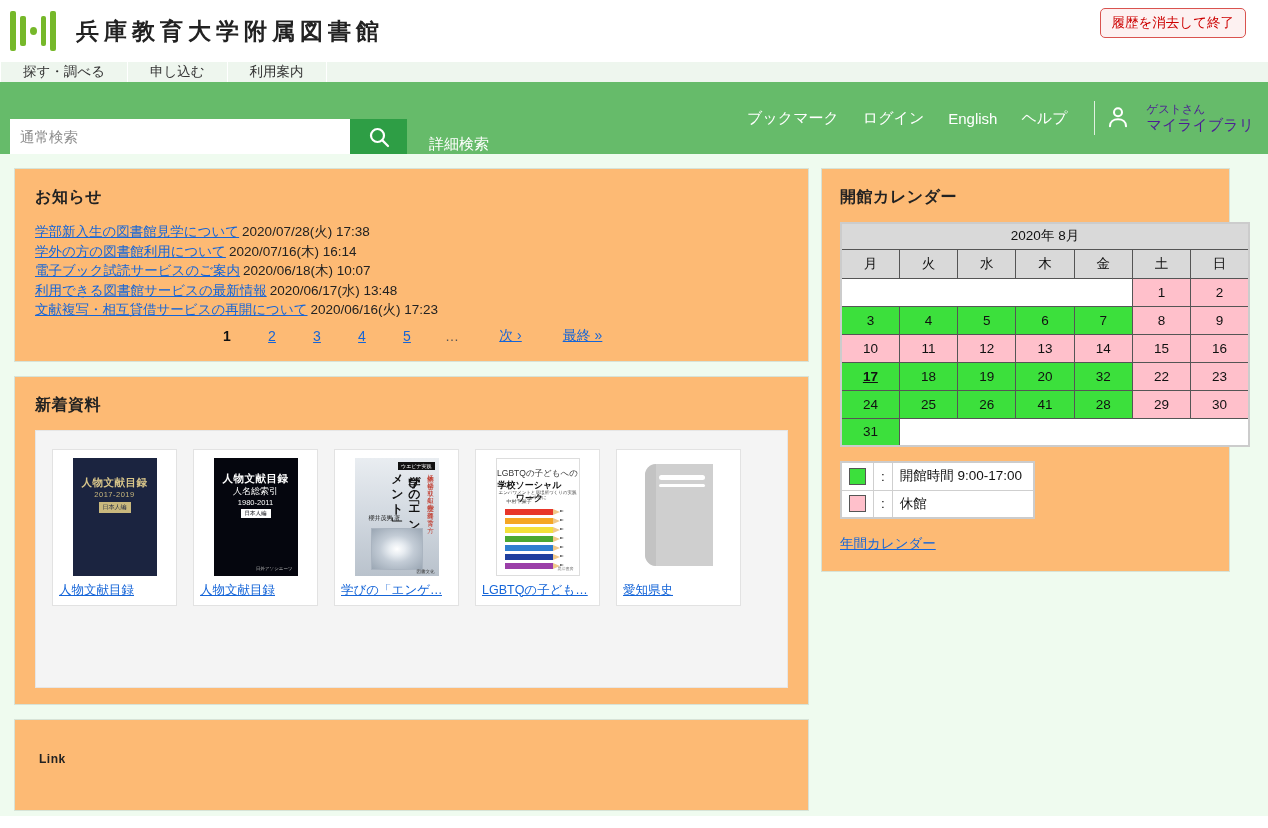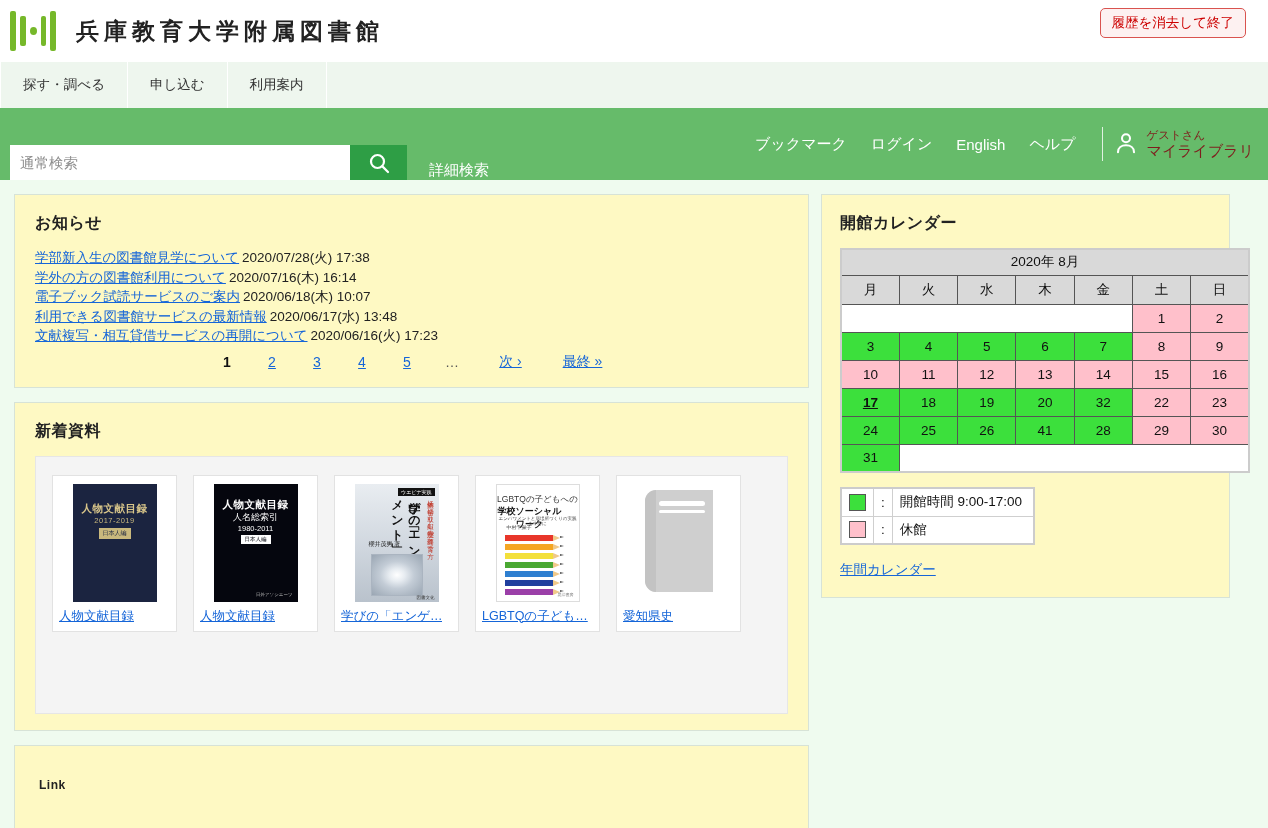--- a/index.html
+++ b/index.html
@@ -54,21 +54,21 @@
     background: #fdf1f1;
     color: #cc0000;
     font-size: 13.5px;
     padding: 5px 11px;
     cursor: pointer;
     line-height: 1.3;
   }
 
   
   .mainnav {
-    height: 46px;
+    height: 20px;
     background: #eef6ee;
     display: flex;
     align-items: stretch;
     border-bottom: 0;
   }
   .mainnav .navitem {
     padding: 0 22px;
     display: flex; align-items: center;
     font-size: 13.5px;
     color: #333;
@@ -129,43 +129,43 @@
     padding: 0 12px;
     cursor: pointer;
     white-space: nowrap;
   }
   .search-right .vdiv {
     width: 1px; height: 34px;
     background: rgba(255,255,255,0.8);
     margin: 0 10px 0 14px;
   }
   .mylib {
-    display: flex; align-items: center; gap: 8px;
-    color: #7f1d1d; cursor: pointer;
+    display: flex; align-items: center; gap: 16px;
+    color: #4c1d95; cursor: pointer;
   }
   .mylib .usericon { display:block; }
   .mylib .mytext { line-height: 1.15; }
   .mylib .guest { font-size: 11.5px; display:block; }
   .mylib .libname { font-size: 15px; display:block; }
 
   
   .page {
     background: #effbef;
     padding: 14px 14px 0 14px;
     height: calc(828px - 62px - 32px - 72px);
     display: flex;
     gap: 12px;
     align-items: flex-start;
     overflow: hidden;
   }
   .col-left { width: 795px; flex: none; }
   .col-right { width: 409px; flex: none; }
 
   .card {
-    background: #fef9c3;
+    background: #fdba74;
     border: 1px solid #d7e3d7;
     margin-bottom: 14px;
     padding: 18px 20px 16px 20px;
     position: relative;
   }
   .card h2 {
     margin: 0 0 14px 0;
     font-size: 16px;
     font-weight: 700;
     color: #222;

